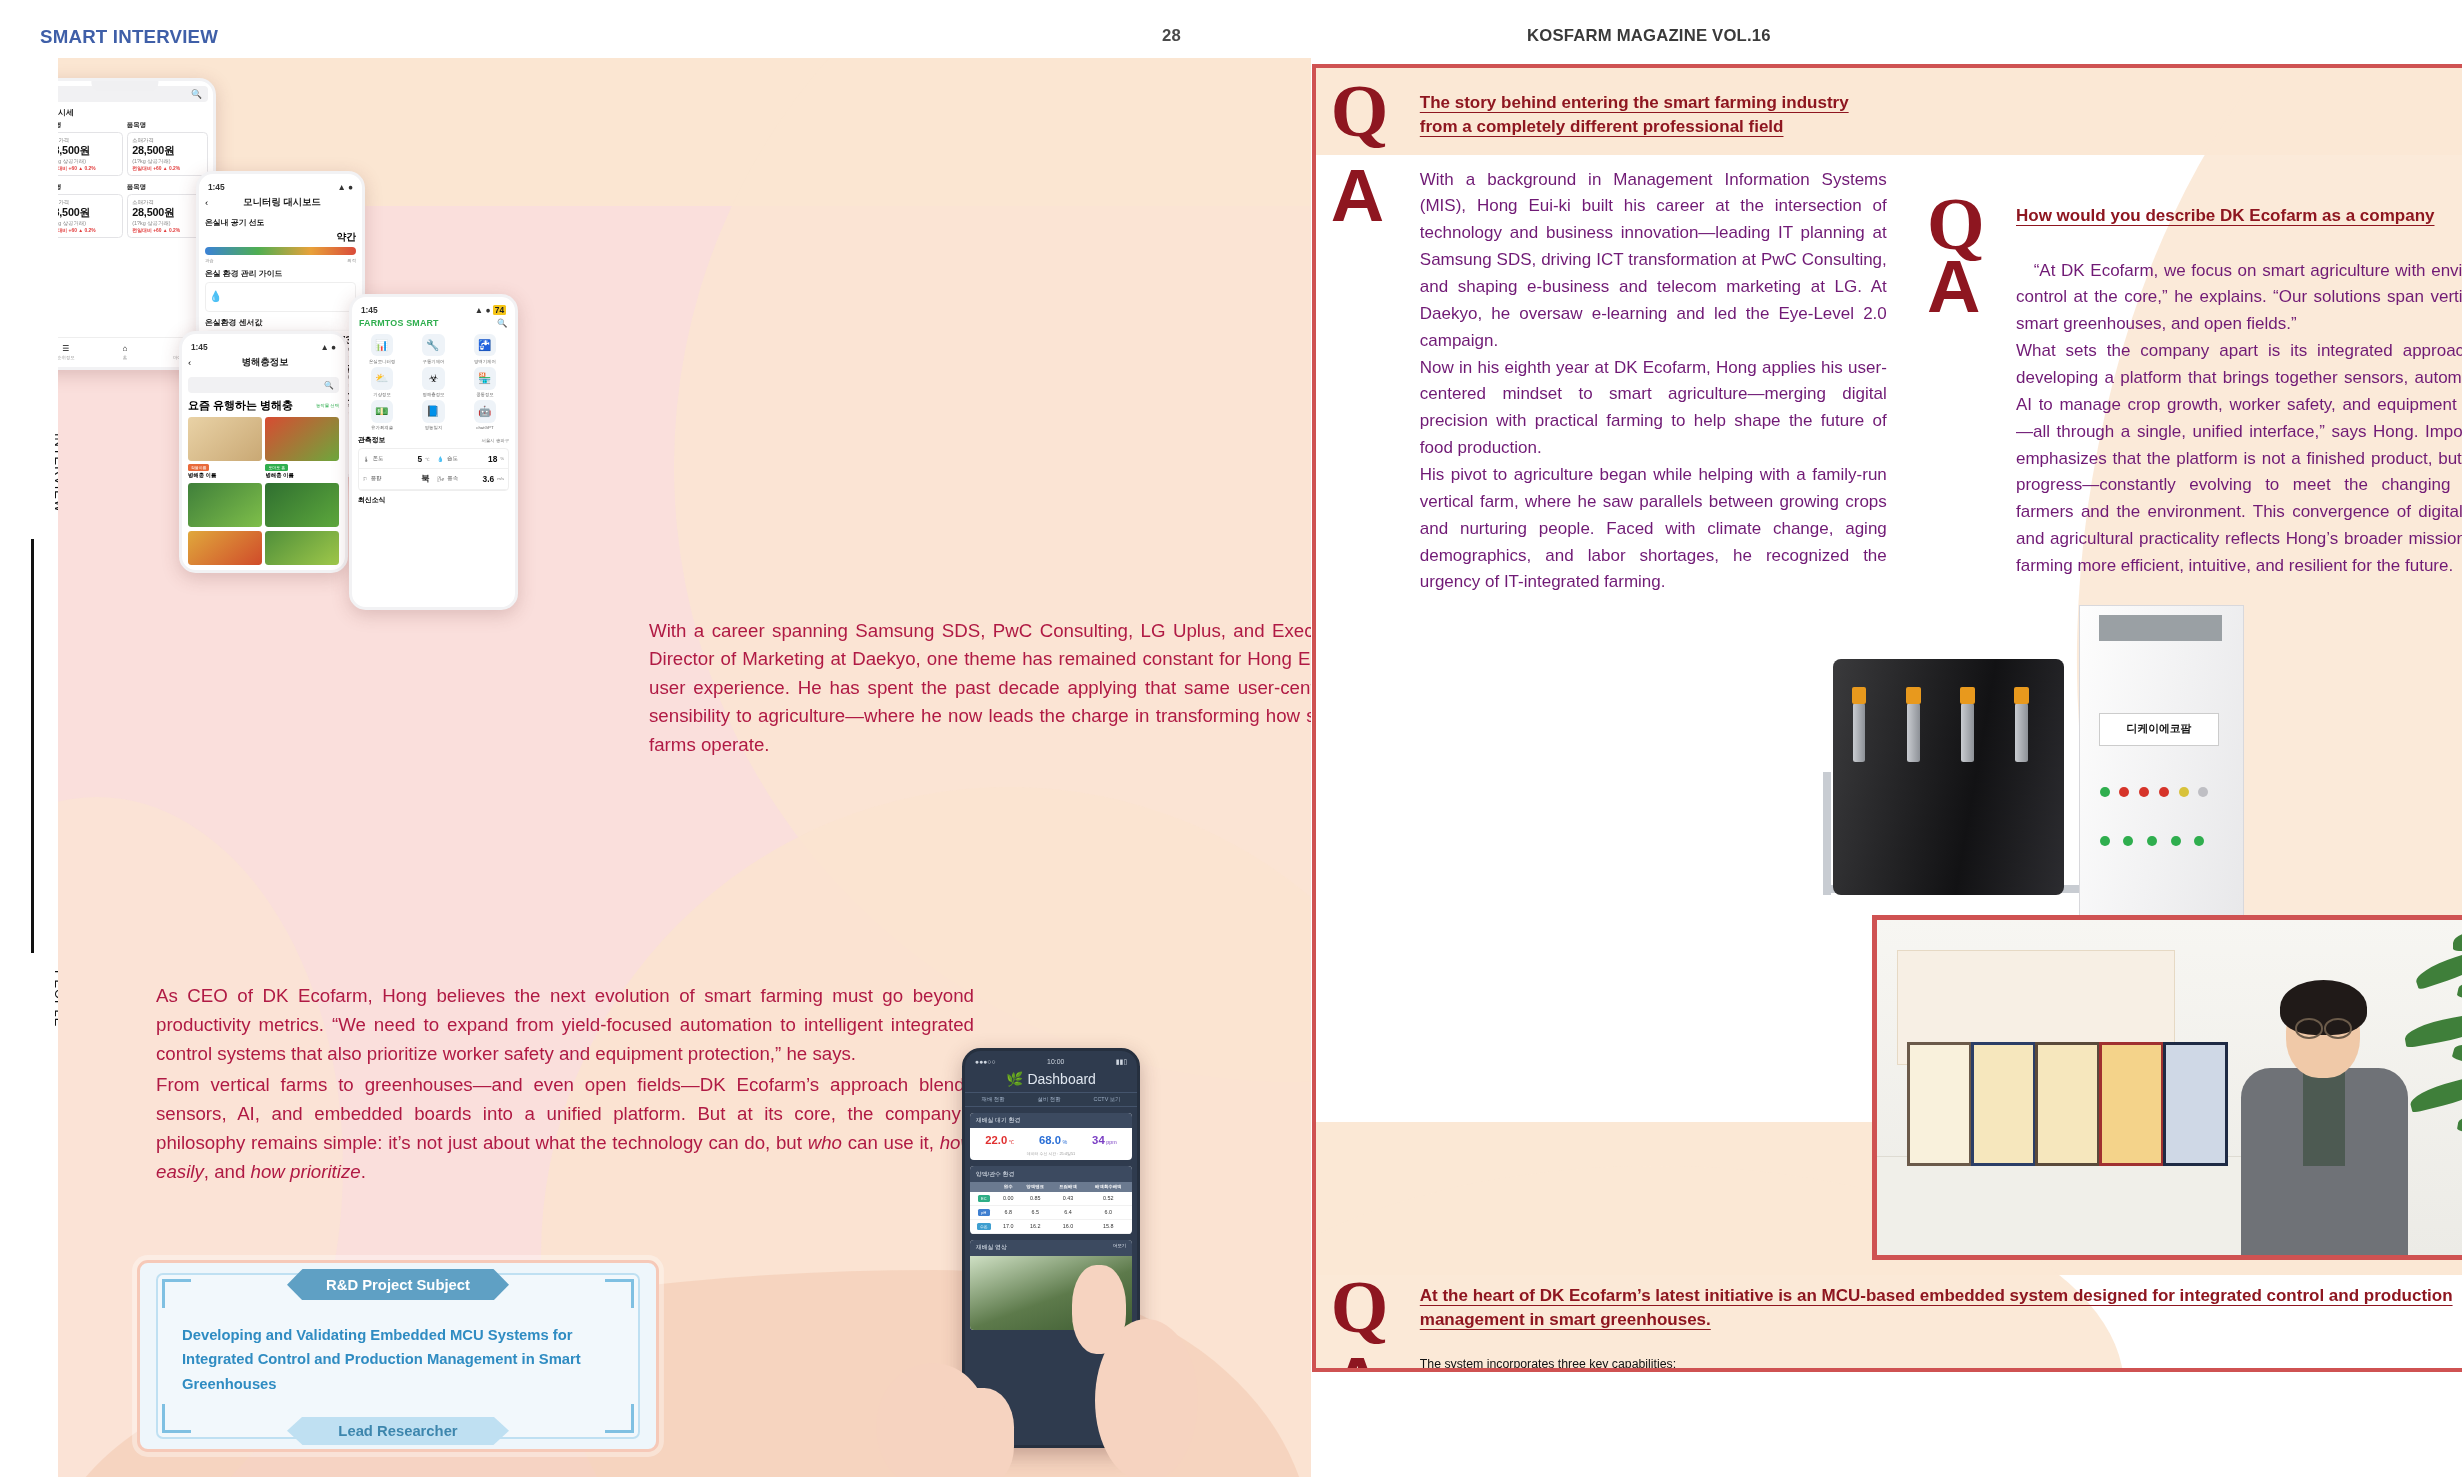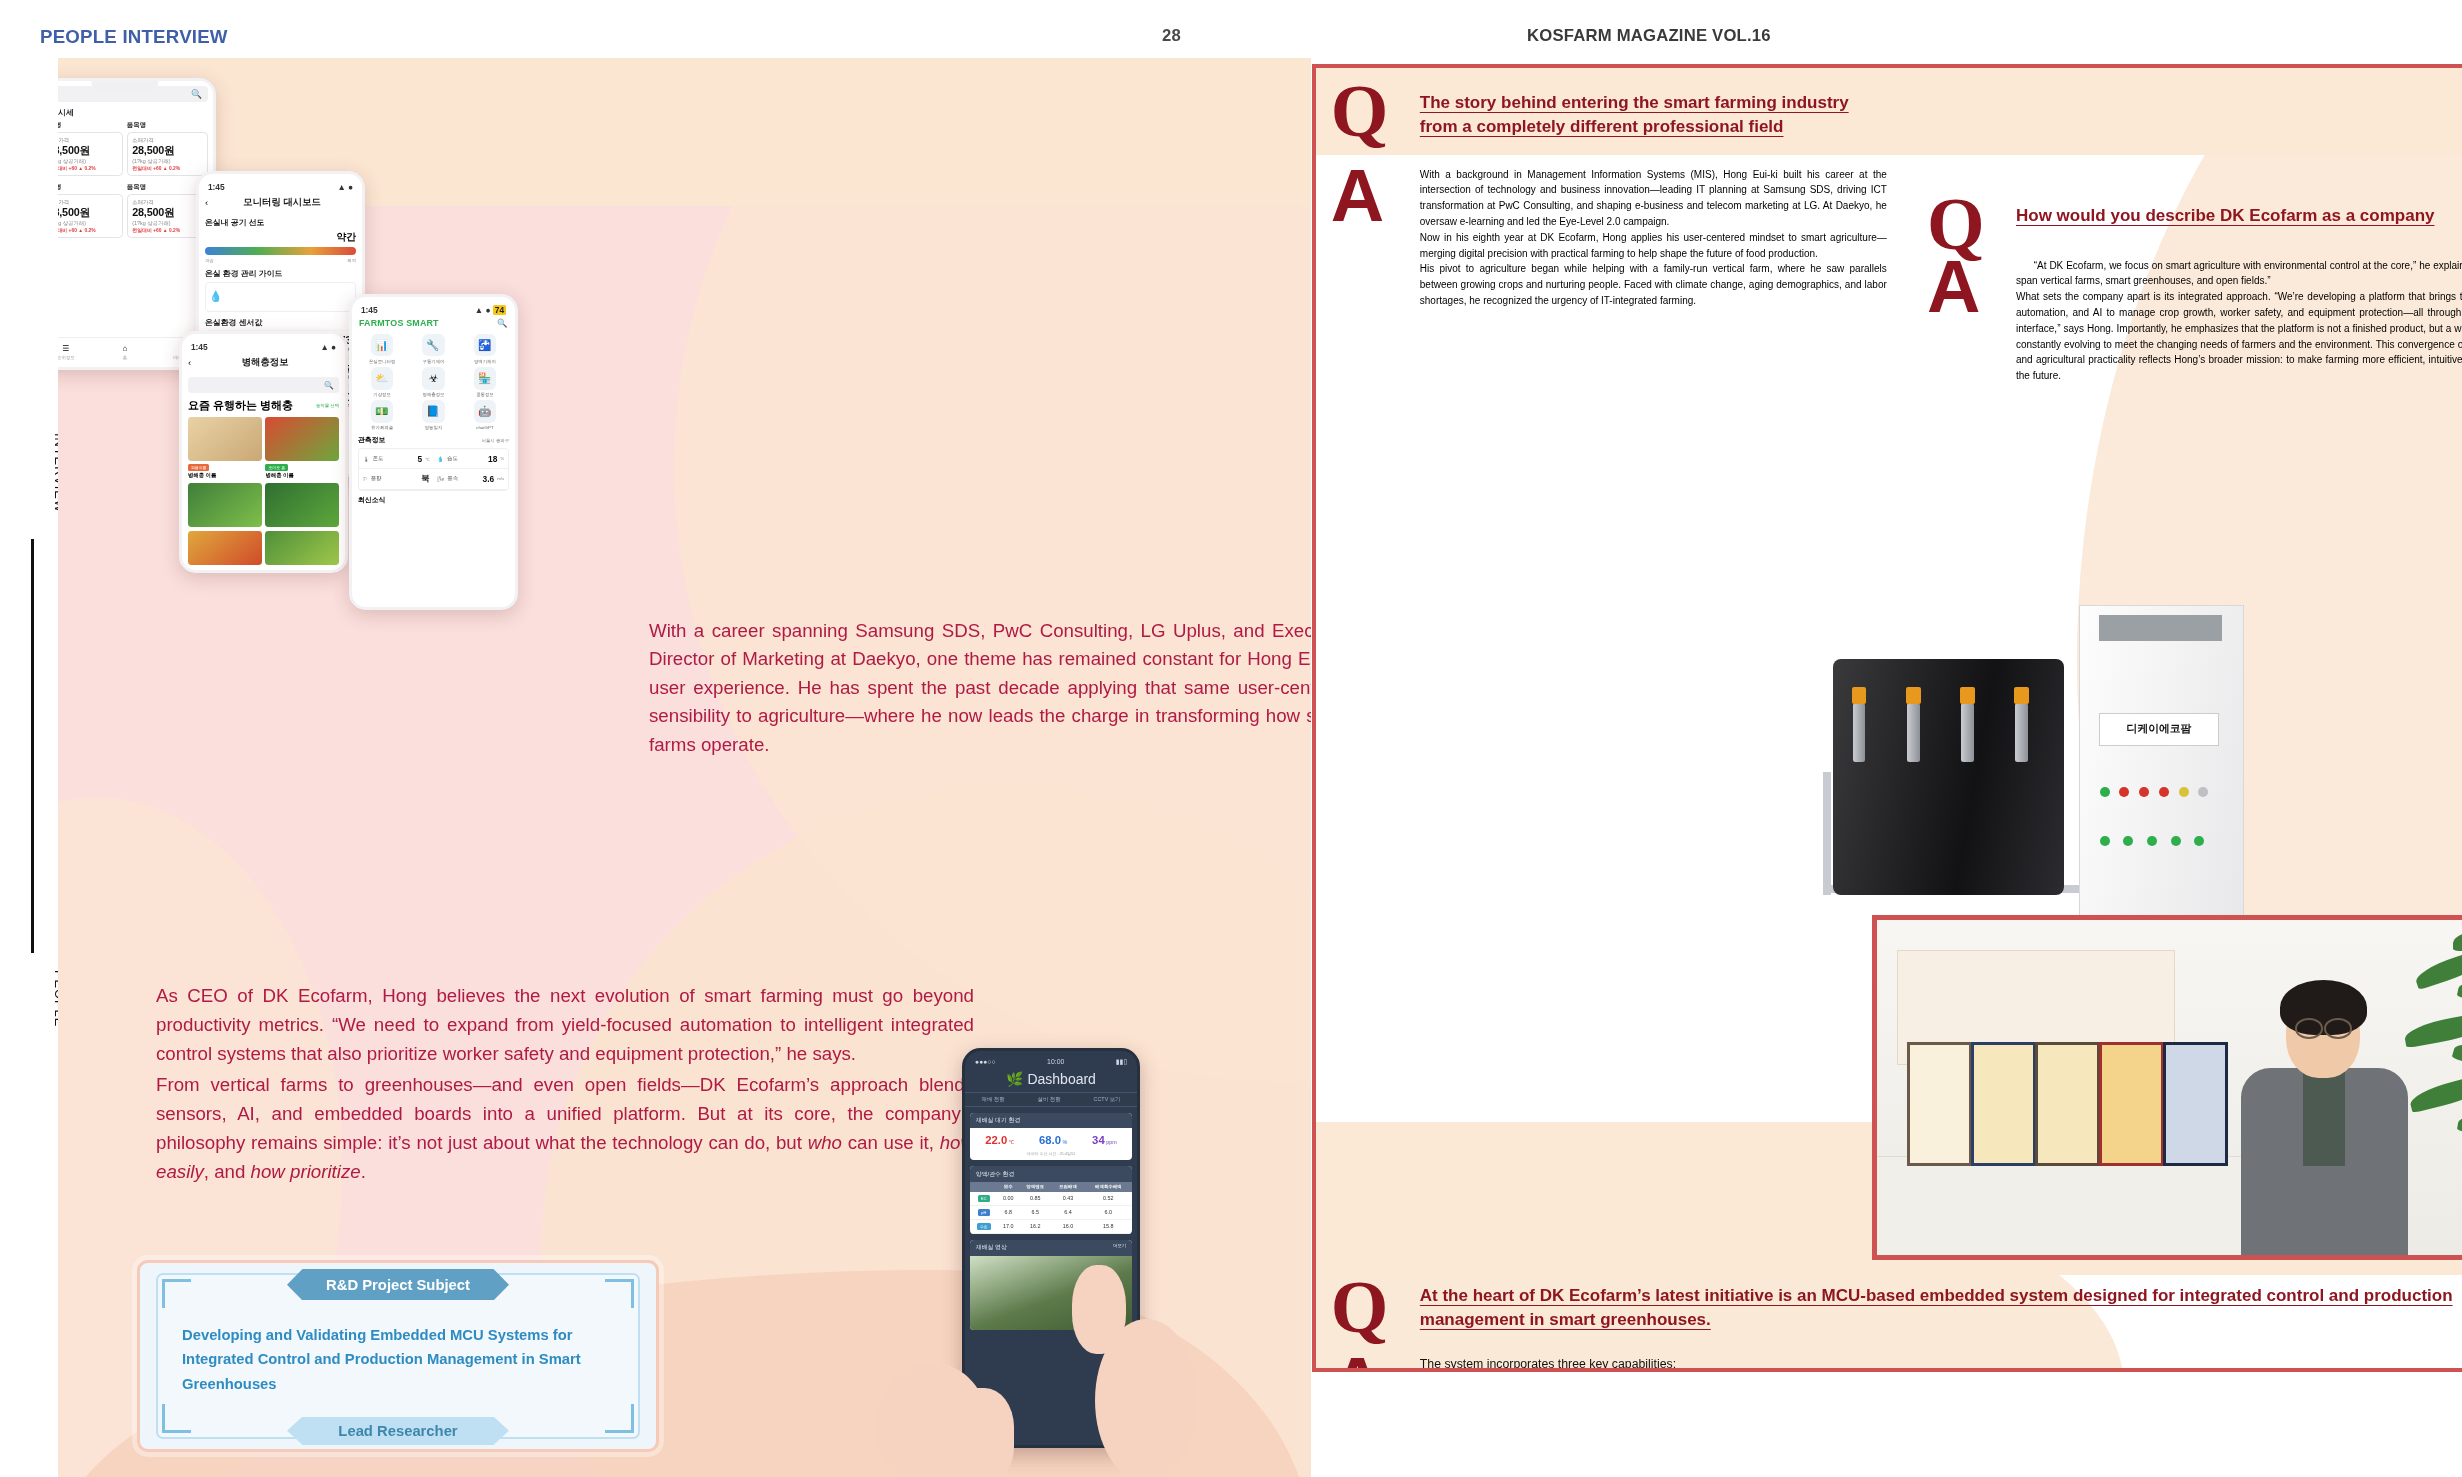--- a/index.html
+++ b/index.html
@@ -155,21 +155,21 @@
   #rp-arc2{position:absolute;left:-128px;top:1098px;width:936px;height:443px;
            background:#fbe8d5;border-radius:50%;opacity:.95;}
 
   .qa{position:absolute;z-index:4;}
   .q-mark{position:absolute;font-size:74px;font-weight:900;color:#8e1620;
           line-height:.78;font-family:"Liberation Serif",serif;}
   .a-mark{position:absolute;font-size:74px;font-weight:900;color:#8e1620;
           line-height:.78;font-family:"Liberation Sans",sans-serif;}
   .q-text{font-size:17px;font-weight:800;color:#8e1620;line-height:1.42;
           text-decoration:underline;text-underline-offset:4.4px;}
-  .a-text{font-size:10px;color:#000000;line-height:1.58;text-align:justify;}
+  .a-text{font-size:17px;color:#701a75;line-height:1.58;text-align:justify;}
   .a-text p{margin:0;}
 
   
   #eqphoto{position:absolute;left:507px;top:522px;width:453px;height:404px;z-index:3;}
   #eq-tank{position:absolute;left:9.8px;top:69px;width:231px;height:236px;
            background:linear-gradient(100deg,#3a3a3c,#121214 60%,#2c2c30);border-radius:7.9px;}
   #eq-cab{position:absolute;left:256px;top:14.8px;width:163px;height:364px;
           background:linear-gradient(100deg,#fdfdfd,#e7e7e9);border:1px solid #d8d8dc;}
   #eq-disp{position:absolute;left:276px;top:24.6px;width:123px;height:26.6px;background:#9aa0a4;}
   #eq-plate{position:absolute;left:276px;top:123px;width:118px;height:30.5px;background:#fff;
@@ -195,21 +195,21 @@
   #pt-shirt{position:absolute;left:426px;top:148px;width:42px;height:98px;background:#4d5a52;}
   .pt-glass{position:absolute;top:98px;width:23.6px;height:16.7px;border:2px solid #6b5b4a;border-radius:50%;}
   #pt-plant{position:absolute;right:19.7px;top:9.8px;width:148px;height:315px;}
   .leaf{position:absolute;background:#3f7f3a;border-radius:60% 10% 60% 10%;}
 </style>
 </head>
 <body>
 
 <div id="spread">
 
-  <div class="runhead" id="rh-left">PEOPLE INTERVIEW</div>
+  <div class="runhead" id="rh-left">SMART INTERVIEW</div>
   <div class="runhead" id="rh-p28">28</div>
   <div class="runhead" id="rh-mag">KOSFARM MAGAZINE VOL.16</div>
 
   <div id="rail">
     <div class="rail-txt" id="rail-interview">INTERVIEW</div>
     <div id="rail-line"></div>
     <div class="rail-txt" id="rail-people">PEOPLE</div>
   </div>
 
   <div id="leftpage">

